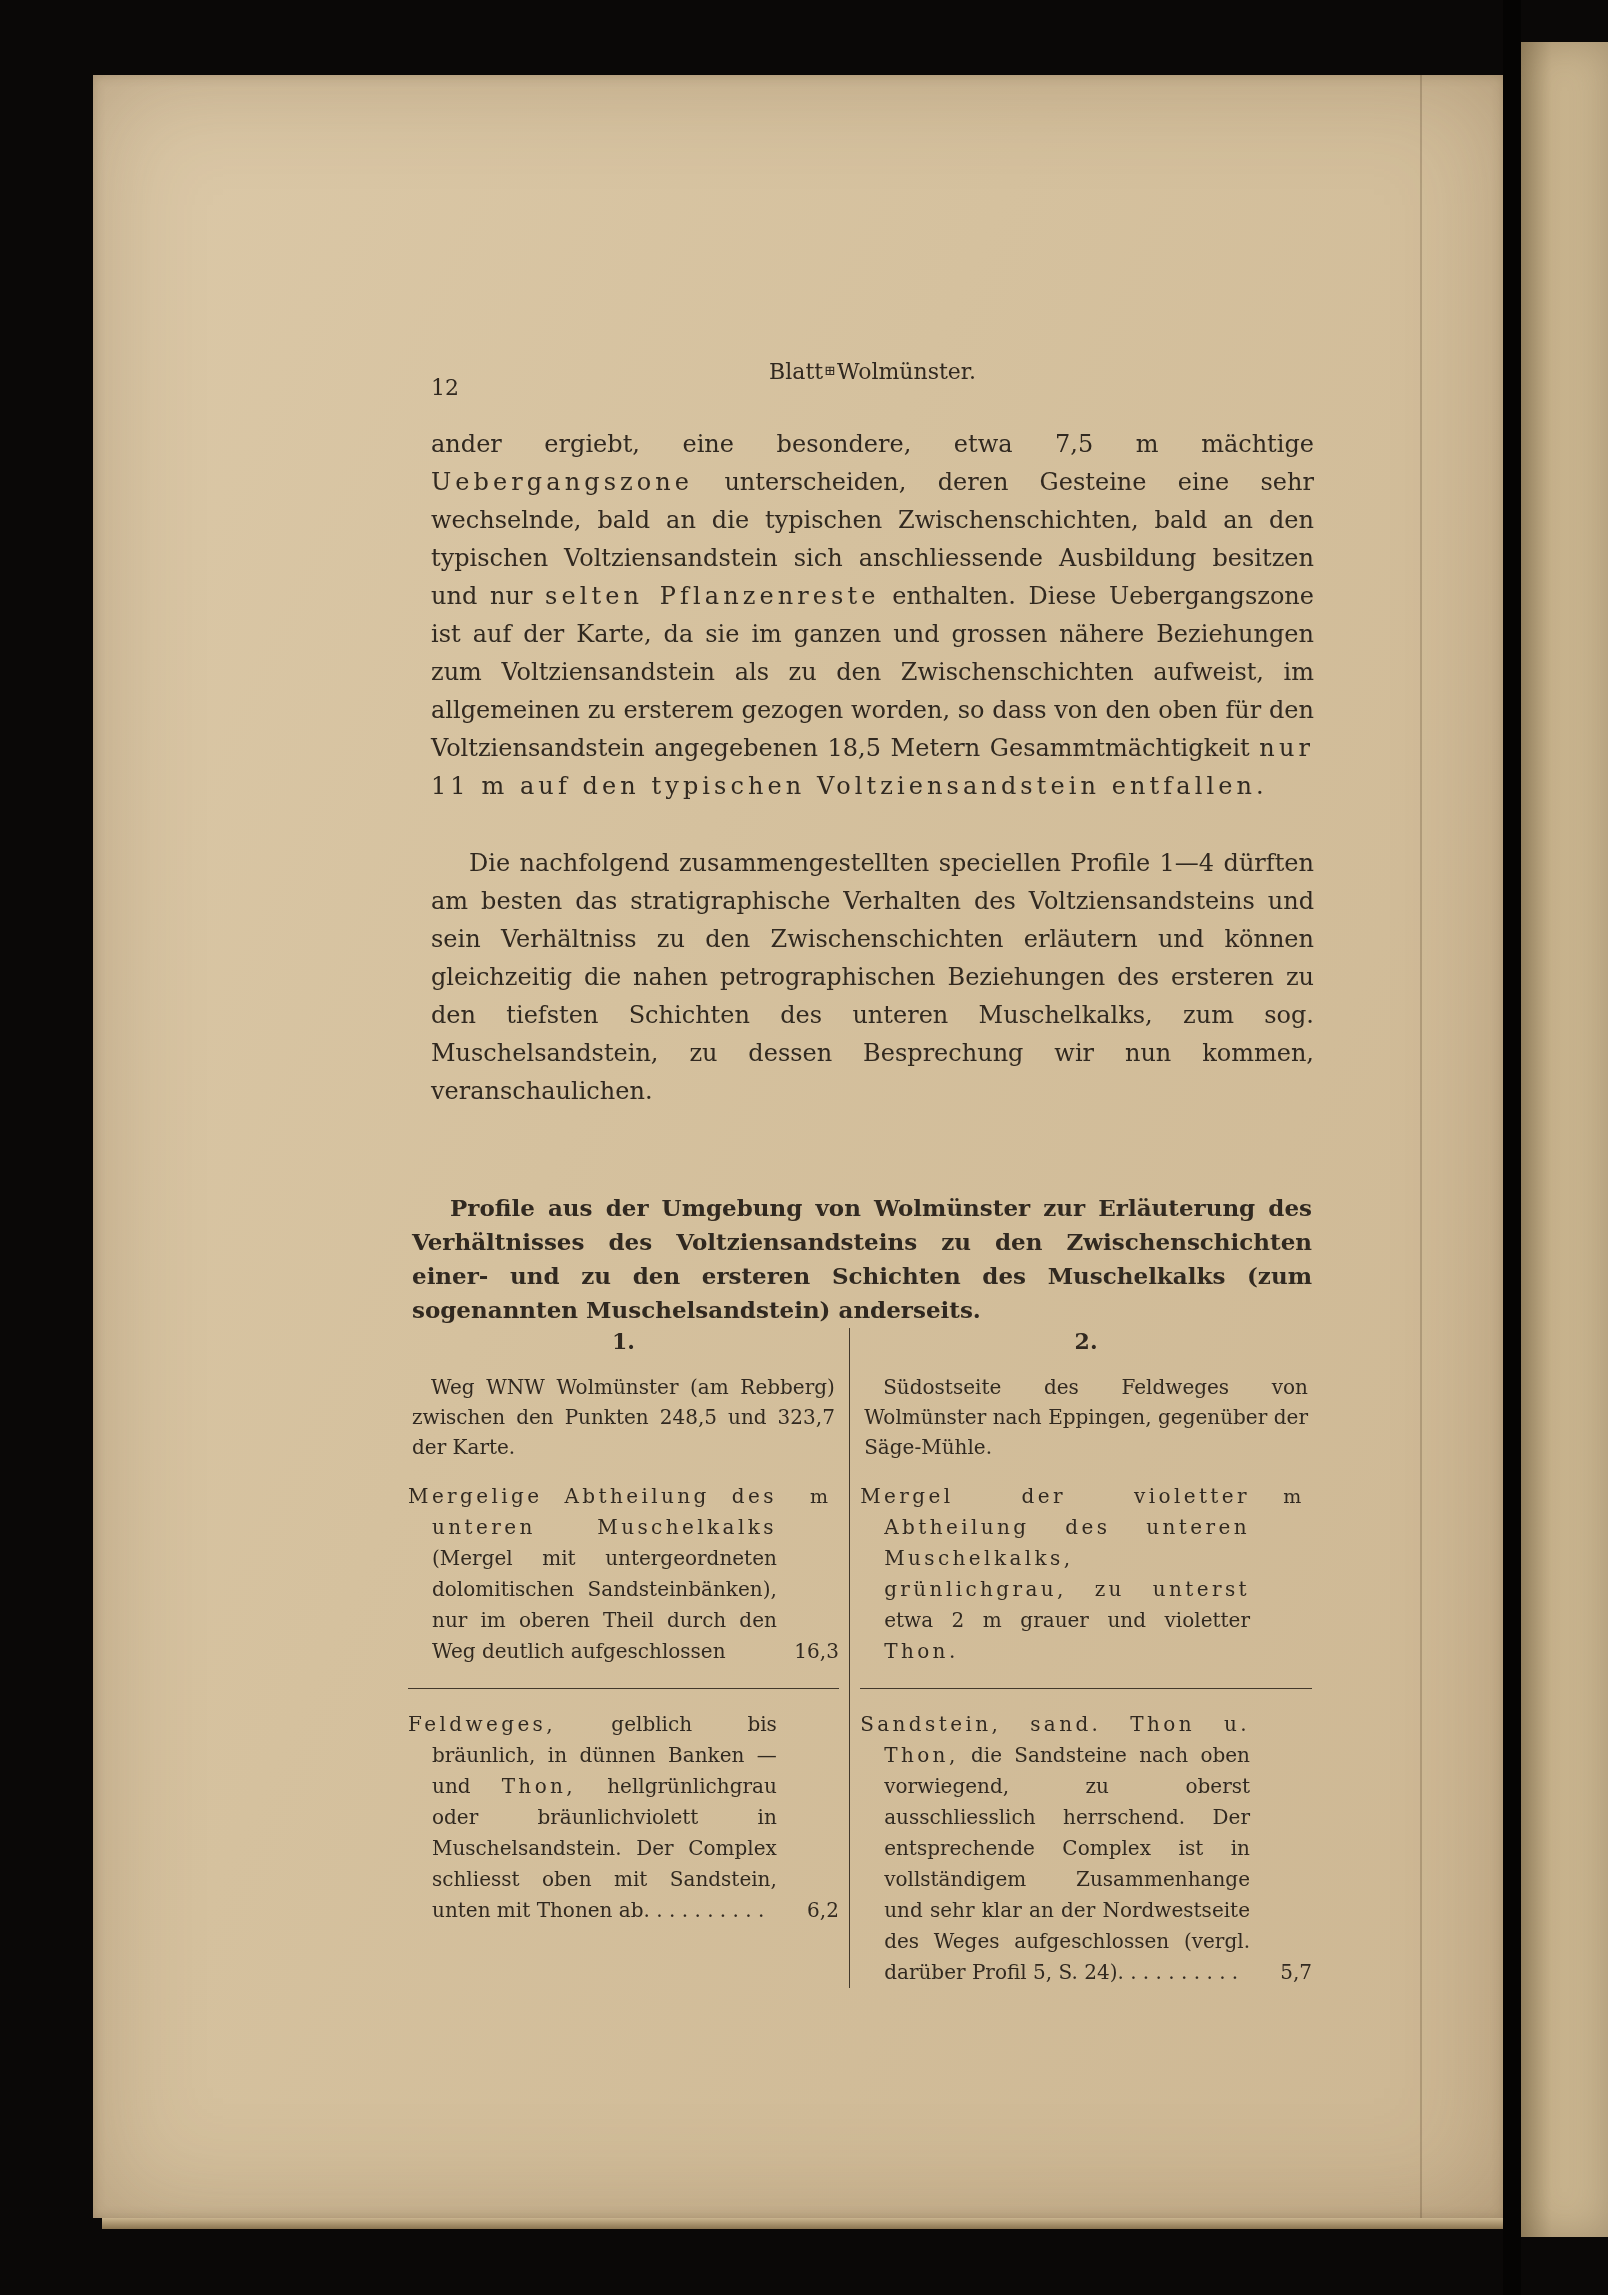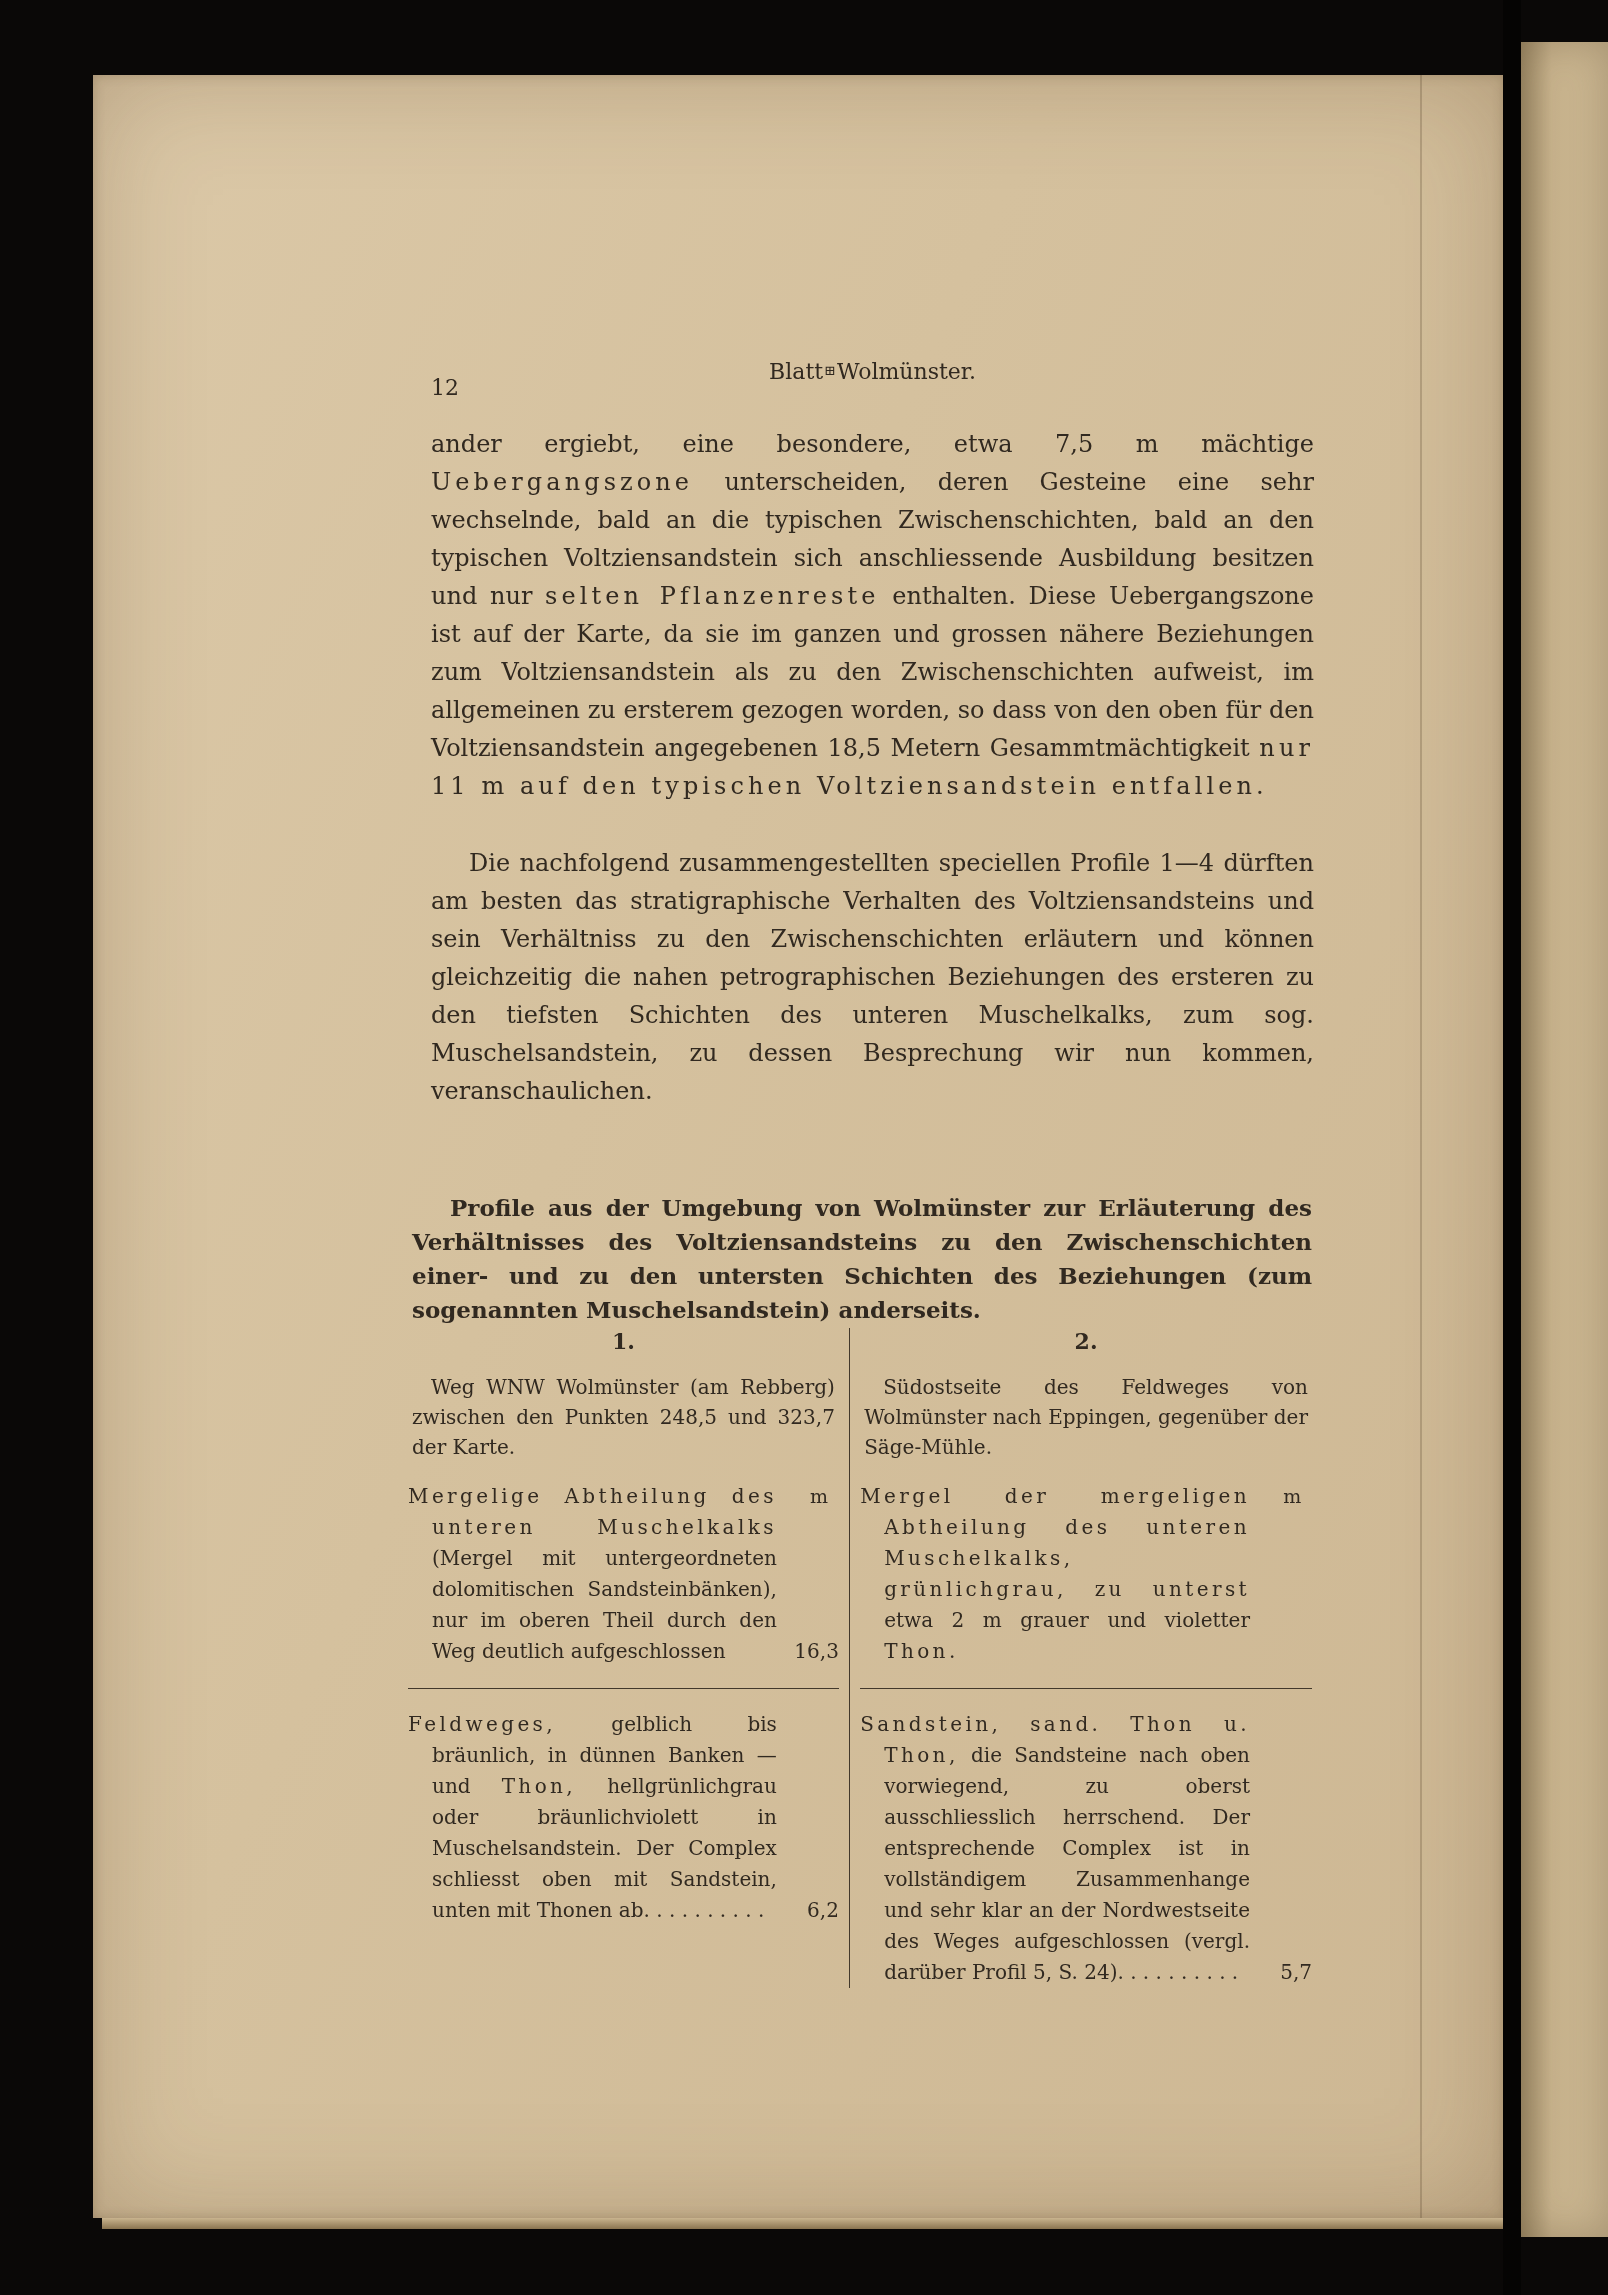--- a/index.html
+++ b/index.html
@@ -69,21 +69,21 @@
     <div class="crease"></div>
 
     <div class="page-header">
       <span class="page-number">12</span>
       <span class="running-title"><span>Blatt</span><span class="sheet-icon">⊞</span><span>Wolmünster.</span></span>
     </div>
 
     <p class="para para1"><span>ander ergiebt, eine besondere, etwa 7,5 m mächtige </span><span class="sperr">Uebergangszone</span><span> unterscheiden, deren Gesteine eine sehr wechselnde, bald an die typischen Zwischenschichten, bald an den typischen Voltziensandstein sich anschliessende Ausbildung besitzen und nur </span><span class="sperr">selten Pflanzenreste</span><span> enthalten. Diese Uebergangszone ist auf der Karte, da sie im ganzen und grossen nähere Beziehungen zum Voltziensandstein als zu den Zwischenschichten aufweist, im allgemeinen zu ersterem gezogen worden, so dass von den oben für den Voltziensandstein angegebenen 18,5 Metern Gesammtmächtigkeit </span><span class="sperr">nur 11 m auf den typischen Voltziensandstein entfallen.</span></p>
     <p class="para para2"><span>Die nachfolgend zusammengestellten speciellen Profile 1—4 dürften am besten das stratigraphische Verhalten des Voltziensandsteins und sein Verhältniss zu den Zwischenschichten erläutern und können gleichzeitig die nahen petrographischen Beziehungen des ersteren zu den tiefsten Schichten des unteren Muschelkalks, zum sog. Muschelsandstein, zu dessen Besprechung wir nun kommen, veranschaulichen.</span></p>
 
-    <p class="section-heading">Profile aus der Umgebung von Wolmünster zur Erläuterung des Verhältnisses des Voltziensandsteins zu den Zwischenschichten einer- und zu den untersten Schichten des Beziehungen (zum sogenannten Muschelsandstein) anderseits.</p>
+    <p class="section-heading">Profile aus der Umgebung von Wolmünster zur Erläuterung des Verhältnisses des Voltziensandsteins zu den Zwischenschichten einer- und zu den ersteren Schichten des Muschelkalks (zum sogenannten Muschelsandstein) anderseits.</p>
 
     <div class="profiles">
 
       <div class="profile-col">
         <div class="profile-number">1.</div>
         <p class="profile-intro">Weg WNW Wolmünster (am Rebberg) zwischen den Punkten 248,5 und 323,7 der Karte.</p>
         <div class="entry entry-first">
           <span class="unit">m</span>
           <span class="value">16,3</span>
           <p class="entry-text"><span class="sperr">Mergelige Abtheilung des unteren Muschelkalks</span><span> (Mergel mit untergeordneten dolomitischen Sandsteinbänken), nur im oberen Theil durch den Weg deutlich aufgeschlossen</span></p>
@@ -97,21 +97,21 @@
       </div>
 
       <div class="column-divider"></div>
 
       <div class="profile-col col2">
         <div class="profile-number">2.</div>
         <p class="profile-intro">Südostseite des Feldweges von Wolmünster nach Eppingen, gegenüber der Säge-Mühle.</p>
         <div class="entry entry-first">
           <span class="unit">m</span>
           <span class="value"></span>
-          <p class="entry-text"><span class="sperr">Mergel der mergeligen Abtheilung des unteren Muschelkalks, grünlichgrau, zu unterst</span><span> etwa 2 m grauer und violetter </span><span class="sperr">Thon.</span></p>
+          <p class="entry-text"><span class="sperr">Mergel der violetter Abtheilung des unteren Muschelkalks, grünlichgrau, zu unterst</span><span> etwa 2 m grauer und violetter </span><span class="sperr">Thon.</span></p>
         </div>
         <hr class="entry-sep">
         <div class="entry">
           <span class="unit"></span>
           <span class="value">5,7</span>
           <p class="entry-text"><span class="sperr">Sandstein, sand. Thon u. Thon,</span><span> die Sandsteine nach oben vorwiegend, zu oberst ausschliesslich herrschend. Der entsprechende Complex ist in vollständigem Zusammenhange und sehr klar an der Nordwestseite des Weges aufgeschlossen (vergl. darüber Profil 5, S. 24). . . . . . . . . .</span></p>
         </div>
       </div>
 
     </div>

